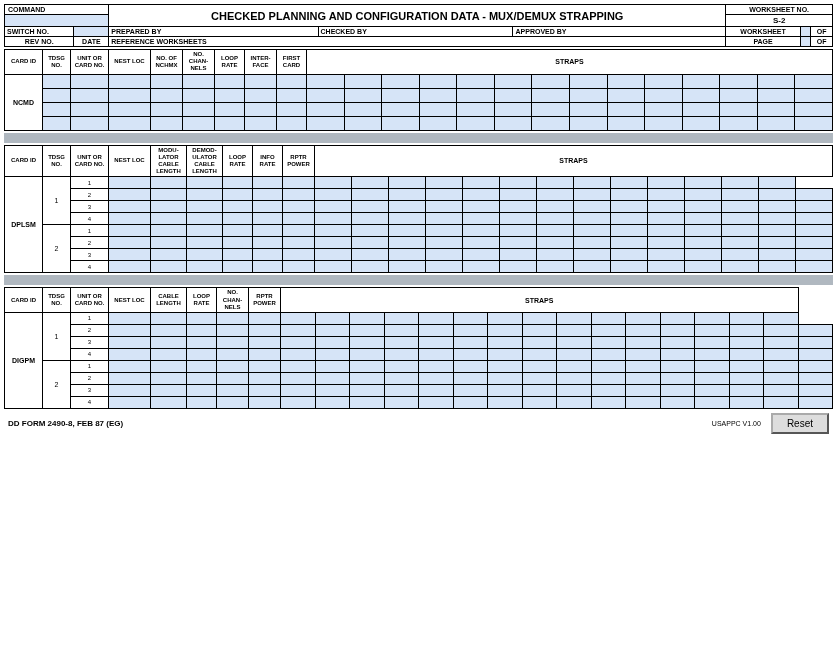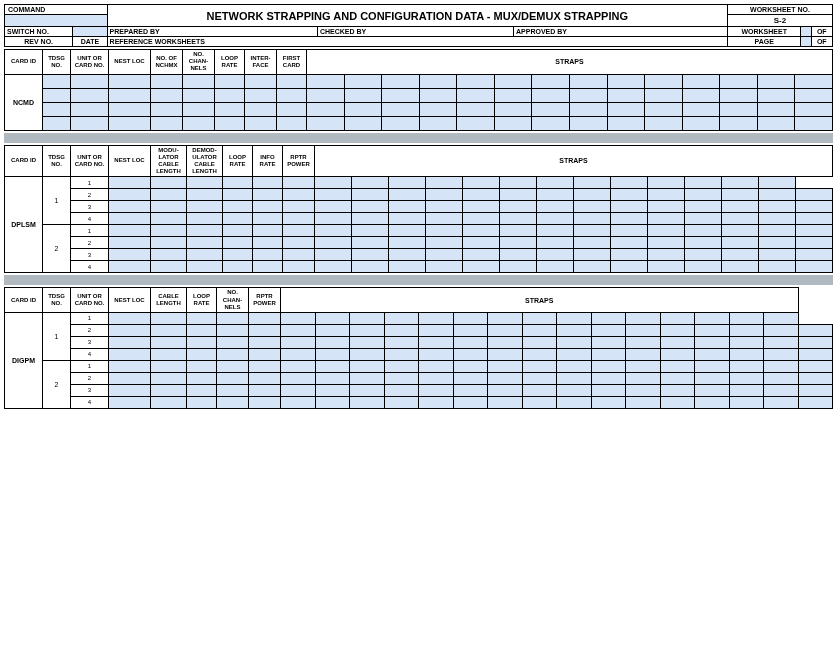--- a/index.html
+++ b/index.html
@@ -14,21 +14,21 @@
   </style>
 </head>
 <body>
 
 <div class="page">
   <table class="outer-border" style="border:1.5px solid #000;">
 
     <tbody>
         <tr>
       <td colspan="3" style="border:1px solid #000; font-weight:bold; font-size:7px; text-align:left; padding:1px 3px;">COMMAND</td>
-      <td colspan="9" rowspan="2" style="border:1px solid #000; font-weight:bold; font-size:11px; text-align:center;">NETWORK STRAPPING AND CONFIGURATION DATA - MUX/DEMUX  STRAPPING</td>
+      <td colspan="9" rowspan="2" style="border:1px solid #000; font-weight:bold; font-size:11px; text-align:center;">CHECKED PLANNING AND CONFIGURATION DATA - MUX/DEMUX  STRAPPING</td>
       <td colspan="3" style="border:1px solid #000; font-size:7px; text-align:center; font-weight:bold;">WORKSHEET NO.</td>
     </tr>
     <tr>
       <td colspan="3" style="border:1px solid #000; background:#d6e4f7;">&nbsp;</td>
       <td colspan="3" style="border:1px solid #000; font-size:8px; font-weight:bold; text-align:center;">S-2</td>
     </tr>
     <tr>
       <td colspan="2" style="border:1px solid #000; font-weight:bold; font-size:7px; text-align:left;">SWITCH NO.</td>
       <td colspan="1" style="border:1px solid #000; background:#d6e4f7;">&nbsp;</td>
       <td colspan="3" style="border:1px solid #000; font-weight:bold; font-size:7px; text-align:left;">PREPARED BY</td>
@@ -583,13 +583,20 @@
         <td style="border:1px solid #000; background:#d6e4f7;"></td>
         <td style="border:1px solid #000; background:#d6e4f7;"></td>
         <td style="border:1px solid #000; background:#d6e4f7;"></td>
         <td style="border:1px solid #000; background:#d6e4f7;"></td>
         <td style="border:1px solid #000; background:#d6e4f7;"></td>
         <td style="border:1px solid #000; background:#d6e4f7;"></td>
       </tr>
     </tbody>
   </table>
 
+  <div class="footer">
+    <span style="font-size:8px; font-weight:bold;">DD FORM 2490-8, FEB 87 (EG)</span>
+    <div style="display:flex; align-items:center; gap:10px;">
+      <span style="font-size:7px;">USAPPC V1.00</span>
+      <button class="reset-btn">Reset</button>
+    </div>
+  </div>
 </div>
 
 </body></html>

